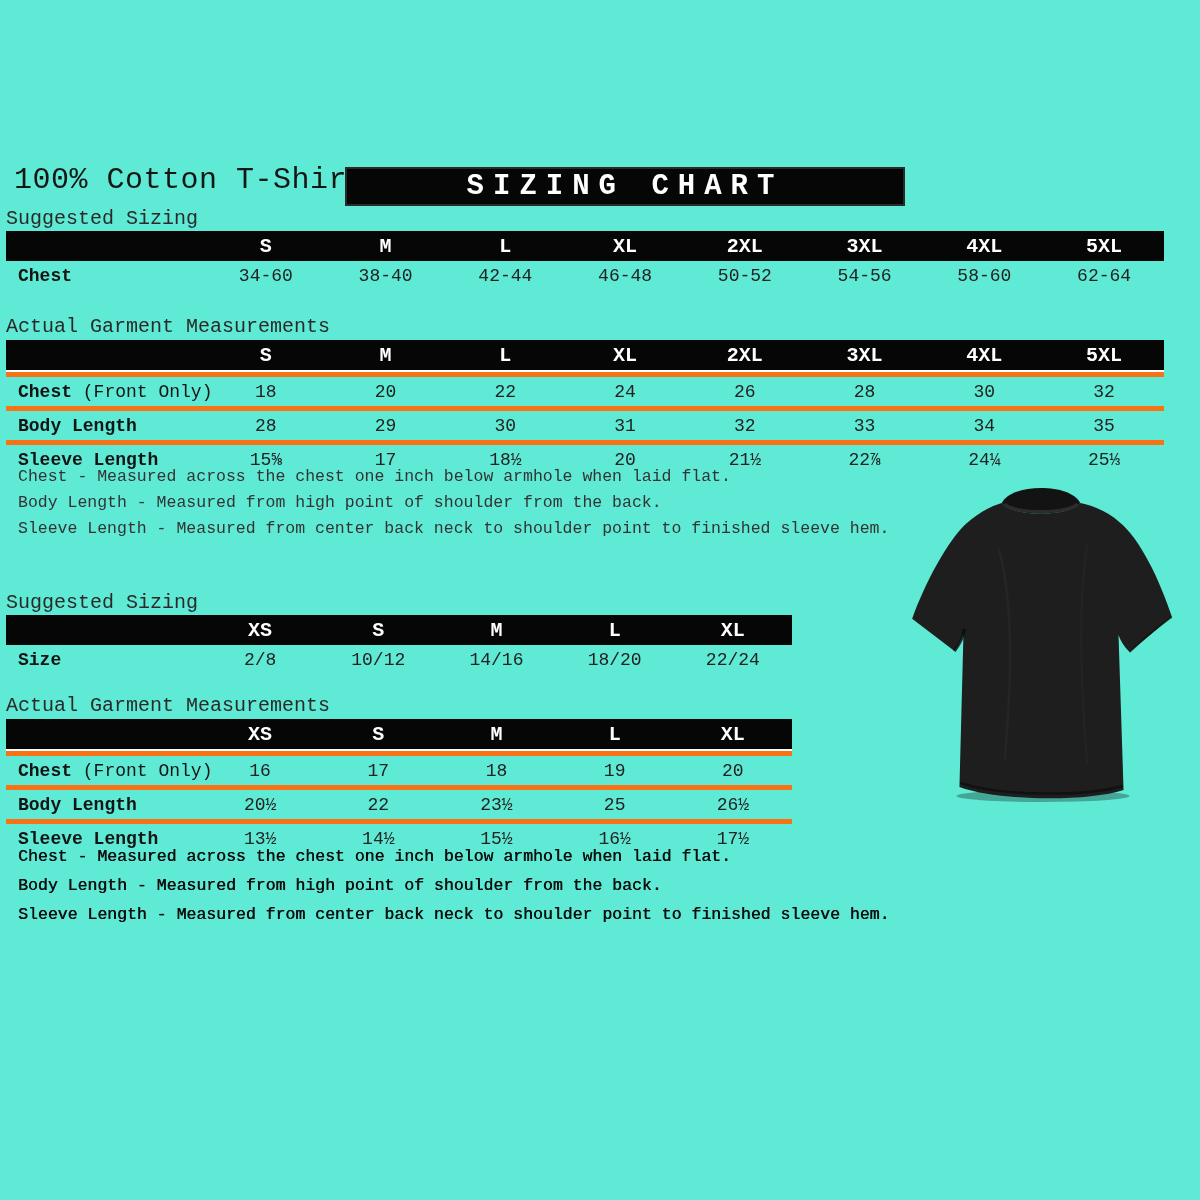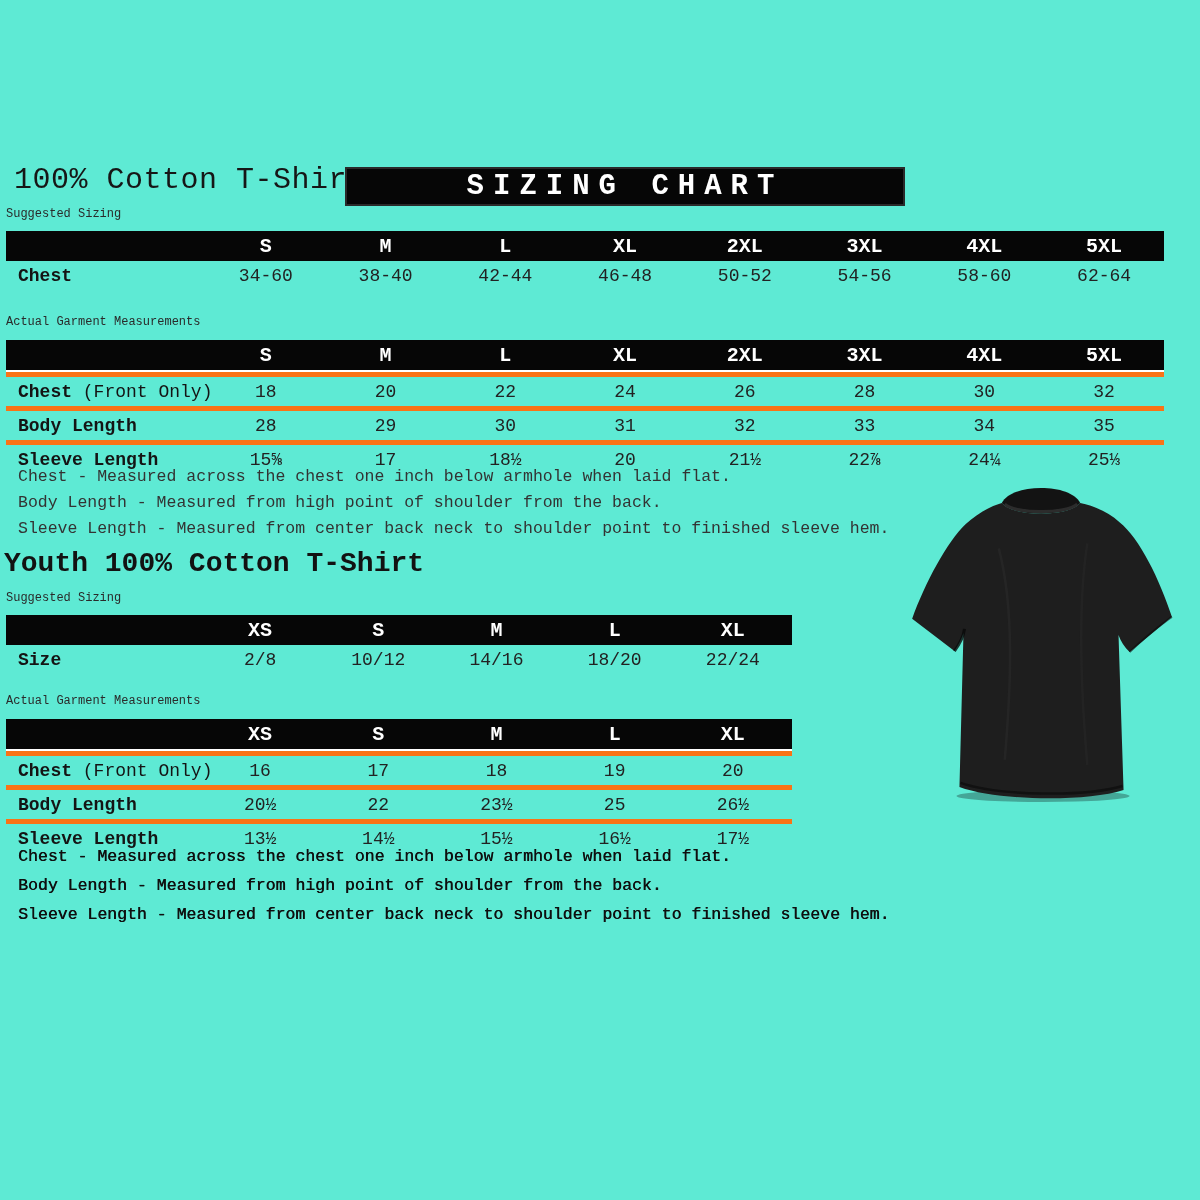--- a/index.html
+++ b/index.html
@@ -9,21 +9,21 @@
   }
   .title {
     position:absolute; left:14px; top:163px;
     font-size:30px; font-weight:400; color:#161616; letter-spacing:0.5px;
   }
   .banner {
     position:absolute; left:345px; top:167px; width:560px; height:39px;
     background:#060606; color:#fff; display:flex; align-items:center; justify-content:center;
     font-size:29px; font-weight:700; letter-spacing:9px; box-shadow:0 0 0 2px #2a2a2a inset;text-align:center;
   }
-  .sec-label { position:absolute; font-size:12px; color:#2a2a2a; }
+  .sec-label { position:absolute; font-size:20px; color:#2a2a2a; }
   #sug-label  { left:6px; top:207px; }
   #ag-label   { left:6px; top:315px; }
   #sug2-label { left:6px; top:591px; }
   #ag2-label  { left:6px; top:694px; }
 
   table.size { position:absolute; border-collapse:separate; border-spacing:0; table-layout:fixed; }
   #t1 { left:6px; top:231px; width:1158px; }
   #t2 { left:6px; top:340px; width:1158px; }
   #t3 { left:6px; top:615px; width:786px; }
   #t4 { left:6px; top:719px; width:786px; }
@@ -167,21 +167,20 @@
         </tr>
       </tbody>
     </table>
 
   <div class="notes" id="notes1">
     <div class="note">Chest - Measured across the chest one inch below armhole when laid flat.</div>
     <div class="note">Body Length - Measured from high point of shoulder from the back.</div>
     <div class="note">Sleeve Length - Measured from center back neck to shoulder point to finished sleeve hem.</div>
   </div>
 
-  <div class="title2">Youth 100% Cotton T-Shirt</div>
 
   <div class="sec-label" id="sug2-label">Suggested Sizing</div>
   <table class="size" id="t3">
       <colgroup>
         <col style="width: 195px;">
         <col>
         <col>
         <col>
         <col>
         <col>

